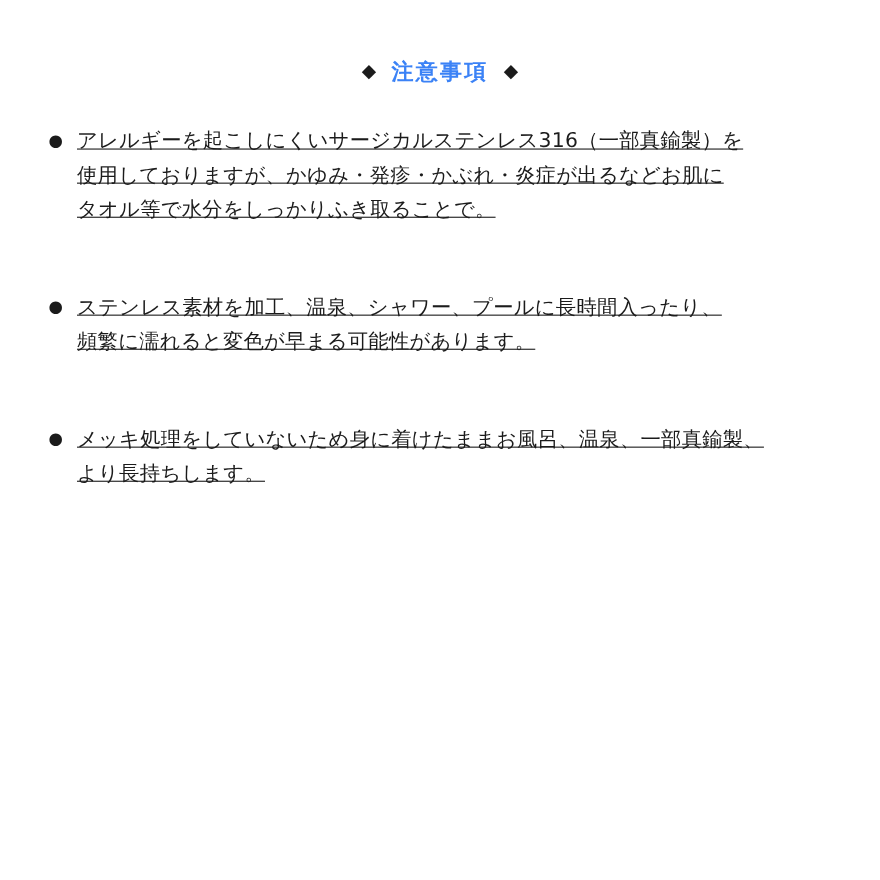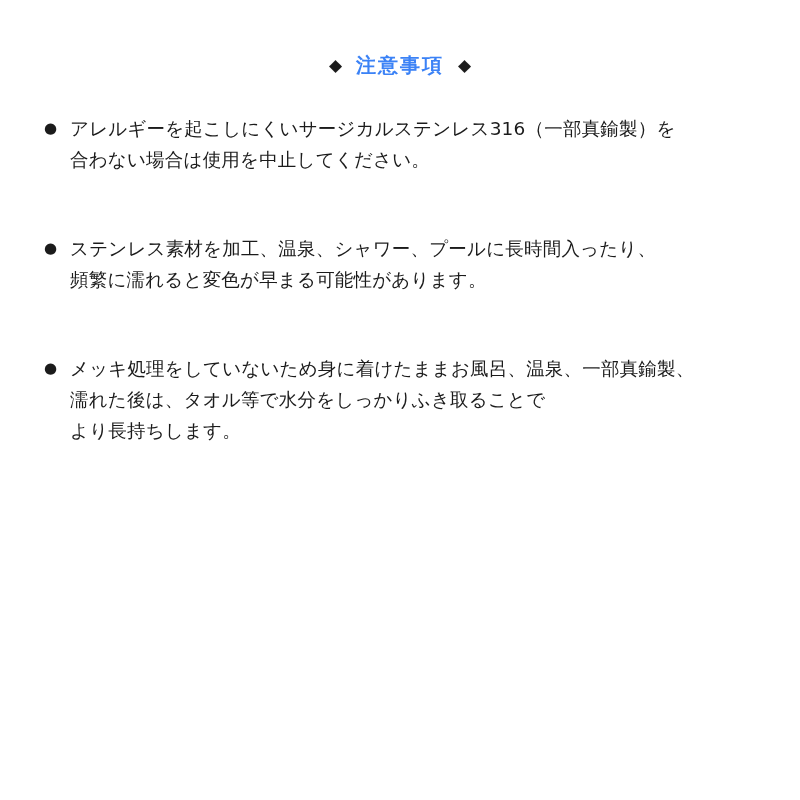--- a/index.html
+++ b/index.html
@@ -58,20 +58,21 @@
     flex: 0 0 auto;
     width: 26px;
     font-size: 15px;
     line-height: 31px;
     color: #1b1b1b;
     text-align: left;
   }
 
   .note-body {
     flex: 1 1 auto;
+    text-decoration: underline;
   }
 
   .note-line {
     font-size: 18.5px;
     line-height: 31px;
     letter-spacing: 0.2px;
     color: #1b1b1b;
     white-space: pre;
   }
 </style>
@@ -85,35 +86,35 @@
     <span class="title-text">注意事項</span>
     <span class="diamond">◆</span>
   </div>
 
   <div class="notes">
 
     <div class="note">
       <span class="bullet">●</span>
       <div class="note-body">
         <div class="note-line">アレルギーを起こしにくいサージカルステンレス316（一部真鍮製）を</div>
-        <div class="note-line">合わない場合は使用を中止してください。</div>
+        <div class="note-line">使用しておりますが、かゆみ・発疹・かぶれ・炎症が出るなどお肌に</div>
+        <div class="note-line">タオル等で水分をしっかりふき取ることで。</div>
       </div>
     </div>
 
     <div class="note">
       <span class="bullet">●</span>
       <div class="note-body">
         <div class="note-line">ステンレス素材を加工、温泉、シャワー、プールに長時間入ったり、</div>
         <div class="note-line">頻繁に濡れると変色が早まる可能性があります。</div>
       </div>
     </div>
 
     <div class="note">
       <span class="bullet">●</span>
       <div class="note-body">
         <div class="note-line">メッキ処理をしていないため身に着けたままお風呂、温泉、一部真鍮製、</div>
-        <div class="note-line">濡れた後は、タオル等で水分をしっかりふき取ることで</div>
         <div class="note-line">より長持ちします。</div>
       </div>
     </div>
 
   </div>
 </div>
 
 </body></html>

